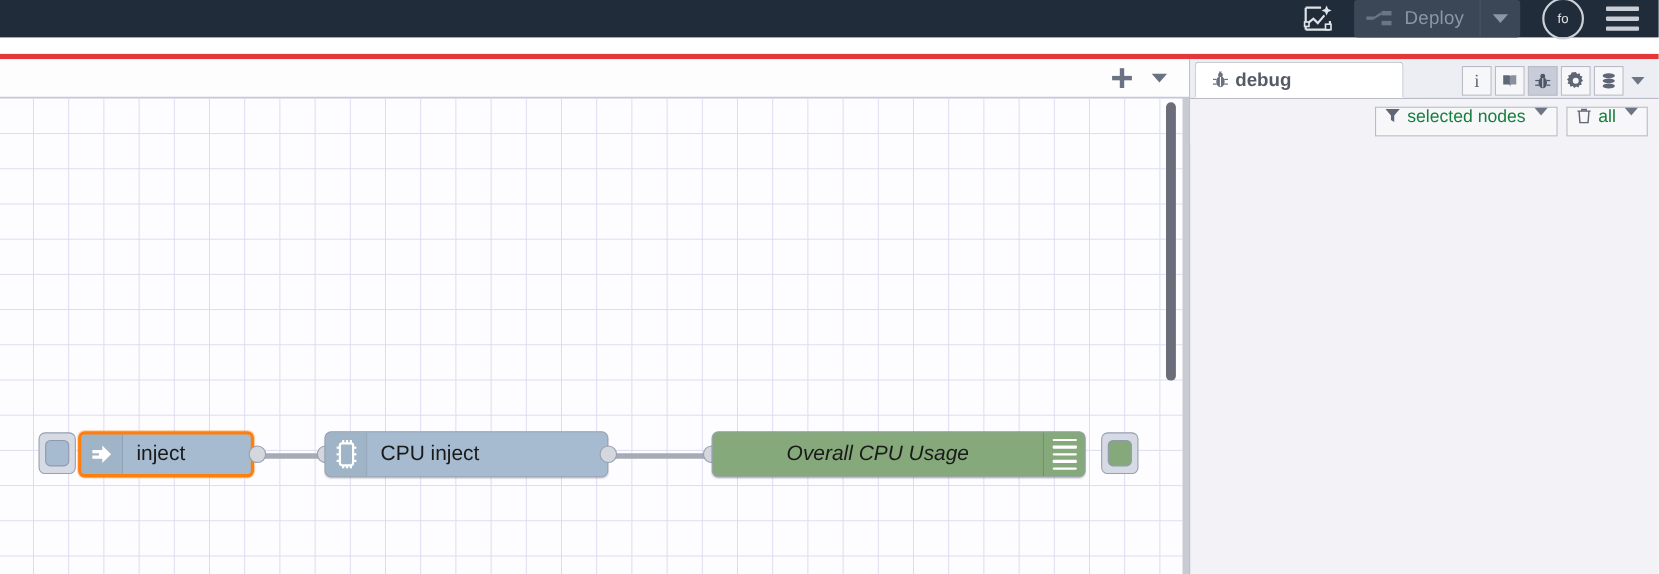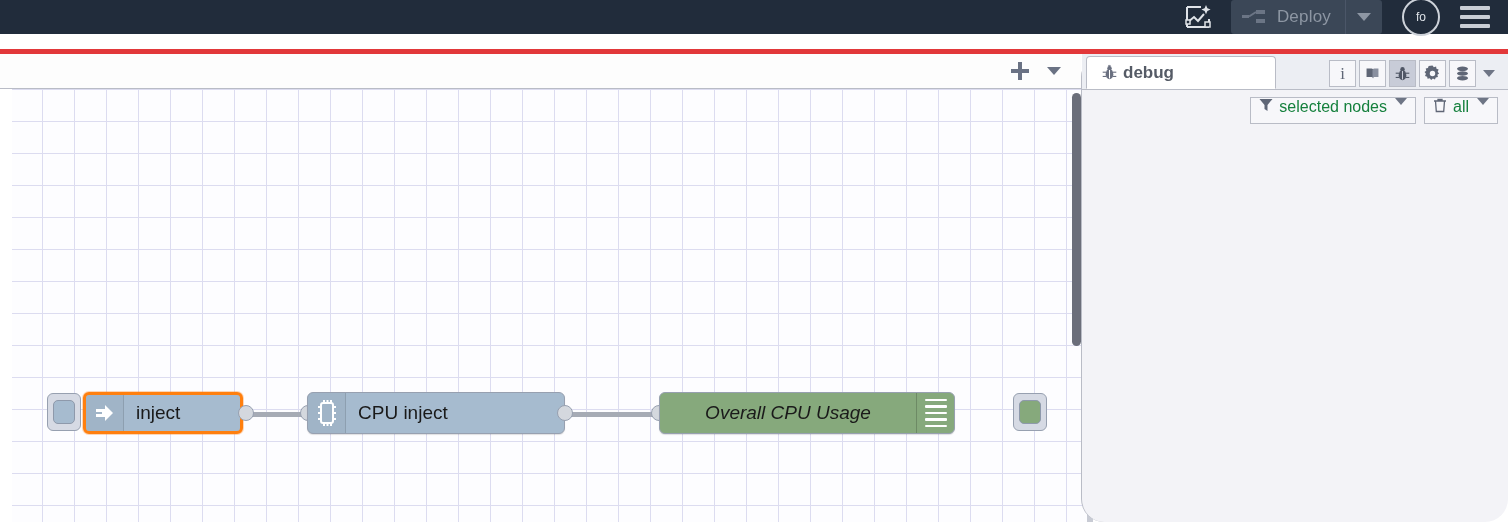--- a/index.html
+++ b/index.html
@@ -93,21 +93,21 @@
   .plus-v { width: 4px; height: 18px; left: 7px; top: 0; }
   .plus-h { width: 18px; height: 4px; left: 0; top: 7px; }
   .caret-gray {
     width: 0; height: 0;
     border-left: 7px solid transparent;
     border-right: 7px solid transparent;
     border-top: 8px solid #6a7284;
   }
 
   .canvas {
-    position: absolute; top: 35px; left: 12px;
+    position: absolute; top: 35px; left: 0;
     width: 1081px; height: 433px;
     background-color: #fdfdff;
     background-image:
       linear-gradient(to right, #dcdcf0 1px, transparent 1px),
       linear-gradient(to bottom, #dcdcf0 1px, transparent 1px);
     background-size: 32px 32px;
     background-position: -2px 0px;
     overflow: hidden;
   }
   .canvas-scrollbar {
@@ -198,21 +198,20 @@
     margin-bottom: 4px; border-radius: 1px;
   }
   .dbg-lines span:last-child { margin-bottom: 0; }
 
   
   .sidebar {
     position: absolute; top: 54px; left: 1081px;
     width: 427px; height: 468px;
     background: #f3f3f7;
     border-left: 1px solid #b9bcc6;
-    border-radius: 23px;
   }
   .sb-tabrow {
     position: relative;
     height: 36px;
     background: #eceef3;
     border-bottom: 1px solid #b9bcc6;
     display: flex; align-items: flex-end;
   }
   .sb-tab {
     margin-left: 4px;
@@ -396,21 +395,21 @@
                 <rect x="18" y="12" width="3" height="2"></rect>
                 <rect x="18" y="18" width="3" height="2"></rect>
             </g>
           </svg>
         </div>
         <div class="node-label">CPU inject</div>
       </div>
       <div class="port" style="left:545px; top:316px; border-radius:50%;"></div>
 
       <div class="port" style="left:639px; top:316px; border-radius:50%;"></div>
-      <div class="node node-green" style="left:647px; top:303px; width:296px;">
+      <div class="node node-green" style="left:647px; top:303px; width:340px;">
         <div class="node-label center italic">Overall CPU Usage</div>
         <div class="node-icon-box right">
           <div class="dbg-lines">
             <span></span>
             <span></span>
             <span></span>
             <span></span>
             <span></span>
           </div>
         </div>

